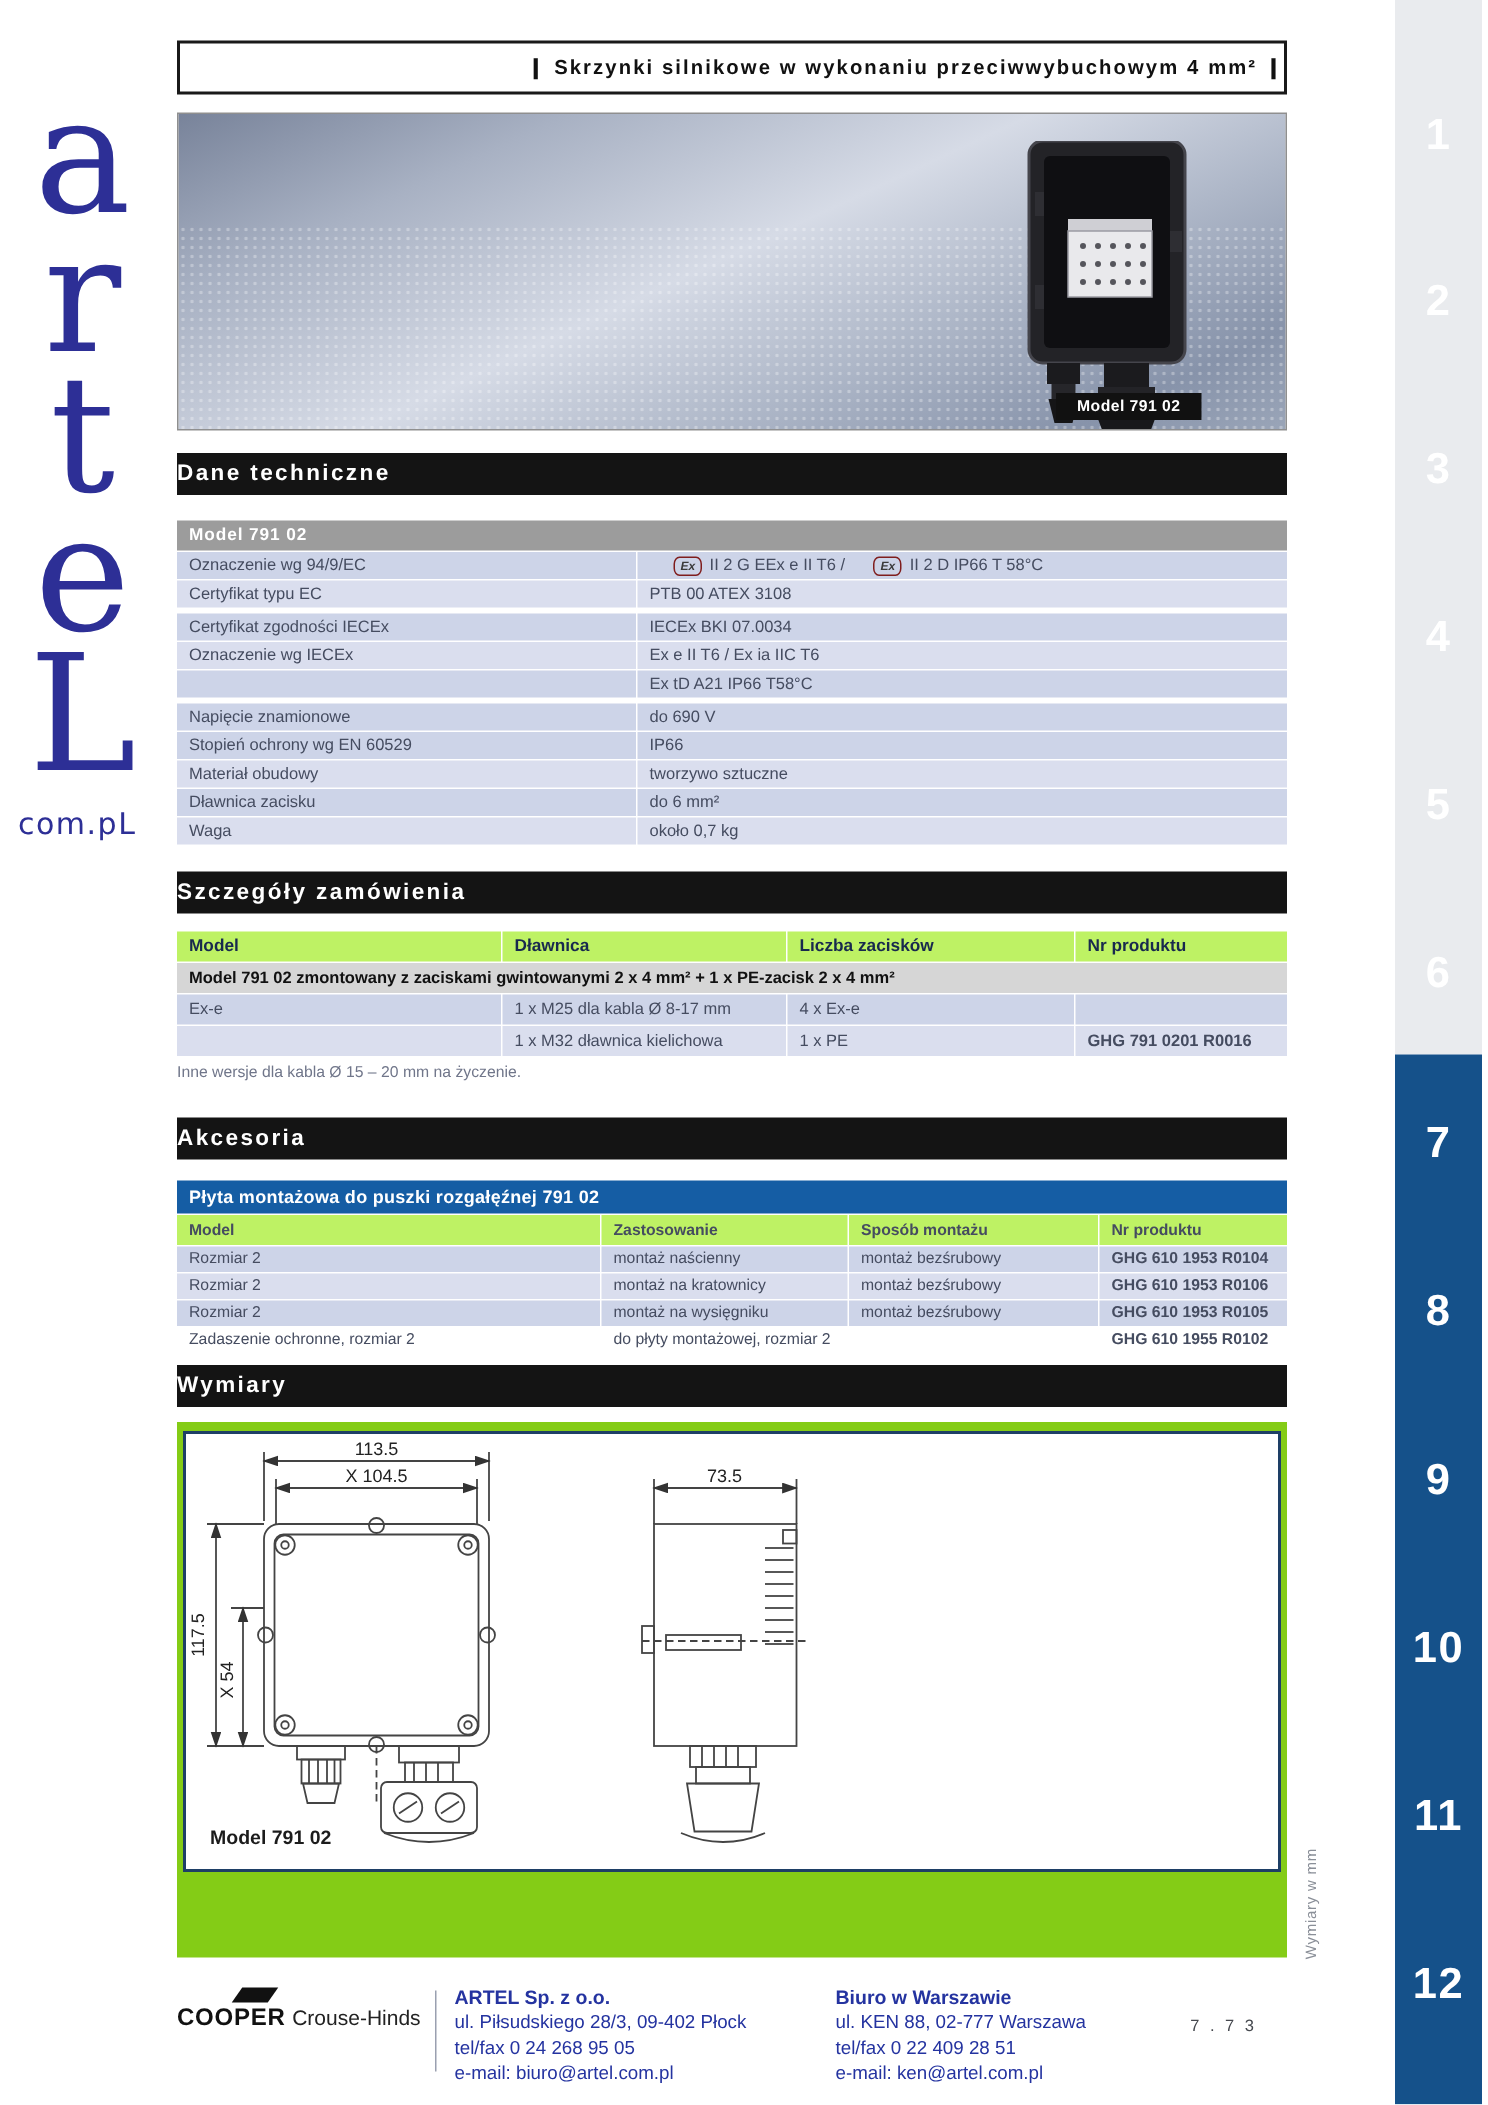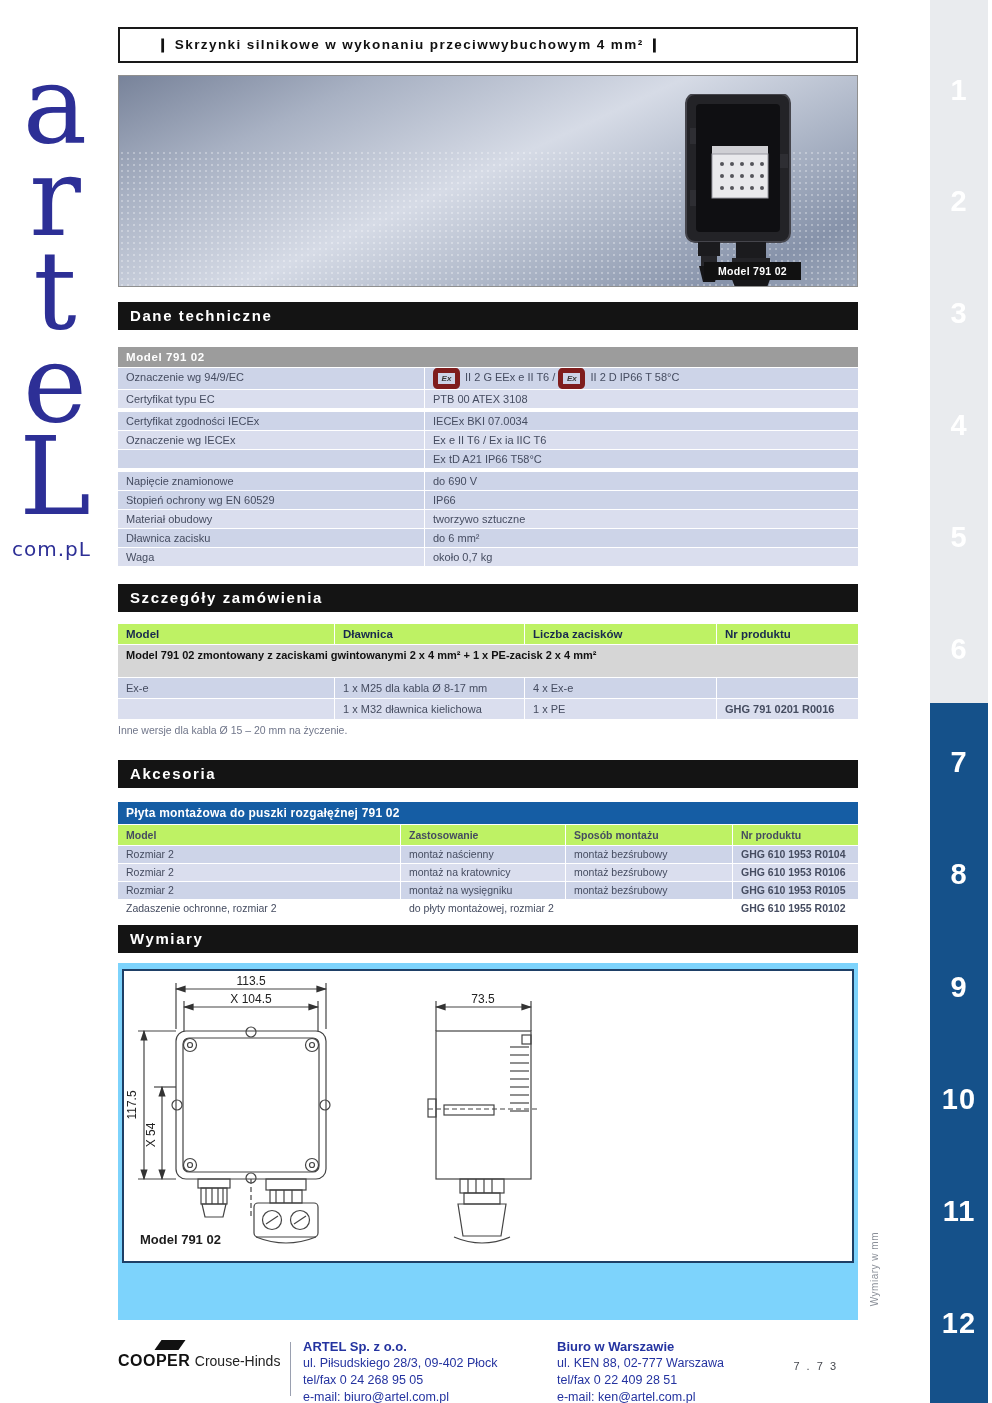--- a/index.html
+++ b/index.html
@@ -15,67 +15,67 @@
   
   .sidegray{position:absolute;left:930px;top:0;width:58px;height:703px;background:#e9ebee;}
   .sideblue{position:absolute;left:930px;top:703px;width:58px;height:700px;background:#15518a;}
   .sidenum{position:absolute;left:930px;width:58px;height:42px;line-height:42px;text-align:center;
            font-size:29px;font-weight:bold;color:#fff;letter-spacing:1px;}
 
   
   .content{position:absolute;left:118px;top:0;width:740px;}
 
   .titlebox{margin-top:27px;height:32px;line-height:32px;border:2px solid #191919;background:#fff;
-            text-align:left;font-size:13.5px;font-weight:bold;letter-spacing:1.4px;color:#111;padding-left:37px;}
+            text-align:right;font-size:13.5px;font-weight:bold;letter-spacing:1.4px;color:#111;padding-left:37px;}
 
   .hero{position:relative;margin-top:12px;height:210px;border:1px solid #8f8f8f;overflow:hidden;
         background:linear-gradient(155deg,#78839a 0%,#a8b1c3 22%,#d6dbe6 48%,#aeb7c8 68%,#8793aa 88%,#9aa5b8 100%);}
   .hero::after{content:"";position:absolute;left:0;right:0;top:35%;bottom:0;
         background-image:radial-gradient(rgba(255,255,255,.55) 1px,rgba(0,0,0,0) 1.4px);
         background-size:6px 6px;opacity:.55;}
   .hero .prod{position:absolute;right:55px;top:18px;z-index:2;}
   .hero .modellabel{position:absolute;right:56px;bottom:6px;z-index:3;background:#111;color:#fff;
         font-size:10.5px;font-weight:bold;padding:3px 14px;letter-spacing:.3px;}
 
   .secbar{margin-top:15px;background:#141414;color:#fff;font-weight:bold;font-size:15px;
-          letter-spacing:1.6px;line-height:28px;height:28px;padding-left:12px;}
+          letter-spacing:1.6px;line-height:28px;height:28px;}
   .secbar.s2{margin-top:18px;}
   .secbar.s3{margin-top:24px;}
   .secbar.s4{margin-top:8px;}
 
   
   .graybar{background:#9c9c9c;color:#fff;font-weight:bold;font-size:11.5px;line-height:20px;height:20px;
            padding-left:8px;letter-spacing:.6px;margin-bottom:1px;}
   .tech{margin-top:17px;}
   .trow{display:grid;grid-template-columns:306px 1fr;column-gap:1px;margin-bottom:1px;}
   .trow>div{padding-left:8px;font-size:11px;line-height:18px;color:#454c60;white-space:nowrap;}
   .trow.gap{margin-bottom:4px;}
   .ca{background:#cdd4e8;} .cb{background:#dadeee;} .cw{background:#fff;}
-  .exhex{display:inline-block;min-width:15px;height:11px;line-height:11px;margin:0 2px 0 0;padding:0 1px;
-         border:5px solid #7f1d1d;border-radius:4px/5px;font-size:8px;font-weight:bold;font-style:italic;
+  .exhex{display:inline-block;min-width:15px;height:11px;line-height:11px;margin:0 2px 0 16px;padding:0 1px;
+         border:1px solid #7f1d1d;border-radius:4px/5px;font-size:8px;font-weight:bold;font-style:italic;
          text-align:center;color:#3a3a3a;background:transparent;vertical-align:0px;}
 
   .ordtable{margin-top:12px;}
   .orow{display:grid;grid-template-columns:216px 189px 191px 1fr;column-gap:1px;margin-bottom:1px;}
   .orow>div{padding-left:8px;font-size:11px;line-height:20px;color:#454c60;white-space:nowrap;}
   .hrow>div{background:#bef264;color:#18294e;font-weight:bold;font-size:11.5px;}
-  .subhead{background:#d6d6d6;color:#111;font-weight:bold;font-size:11px;line-height:20px;height:32px;
+  .subhead{background:#d6d6d6;color:#111;font-weight:bold;font-size:11px;line-height:20px;height:20px;
            padding-left:8px;margin-bottom:1px;white-space:nowrap;}
   .strong{font-weight:bold;color:#121212;}
   .note{margin-top:5px;font-size:10.5px;color:#70768a;}
 
   .acctable{margin-top:14px;}
   .bluebar{background:#155da4;color:#fff;font-weight:bold;font-size:12px;line-height:22px;height:22px;
            padding-left:8px;margin-bottom:1px;letter-spacing:.2px;}
   .arow{display:grid;grid-template-columns:282px 164px 166px 1fr;column-gap:1px;margin-bottom:1px;}
   .arow>div{padding-left:8px;font-size:10.5px;line-height:17px;color:#454c60;white-space:nowrap;}
   .arow.hrow>div{line-height:20px;}
 
   
-  .dimpanel{margin-top:10px;height:357px;background:#7dd3fc;}
+  .dimpanel{margin-top:10px;height:357px;background:#84cc16;}
   .dimbox{position:relative;margin:0 4px;top:6px;height:290px;border:2px solid #1e3f66;background:#fff;}
   .dimbox svg{display:block;}
   .dimmodel{position:absolute;left:16px;bottom:14px;font-size:13px;font-weight:bold;color:#1c1c1c;}
   .unitsnote{position:absolute;left:869px;top:1232px;writing-mode:vertical-rl;transform:rotate(180deg);
              font-size:10px;color:#8a8f98;letter-spacing:.5px;}
 
   
   .footer{position:relative;margin-top:18px;display:flex;align-items:flex-start;}
   .cooper{position:relative;width:172px;padding-top:14px;flex:none;}
   .cooper .flag{position:absolute;left:40px;top:2px;width:24px;height:10px;background:#111;

